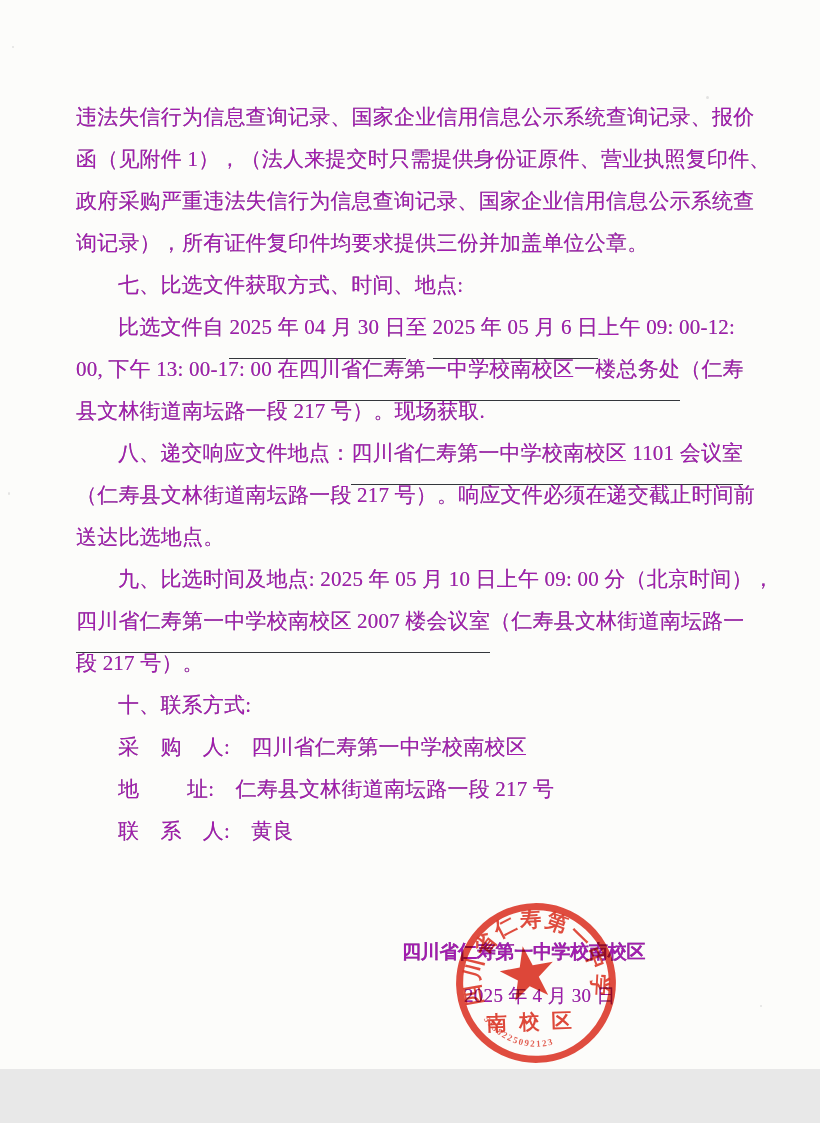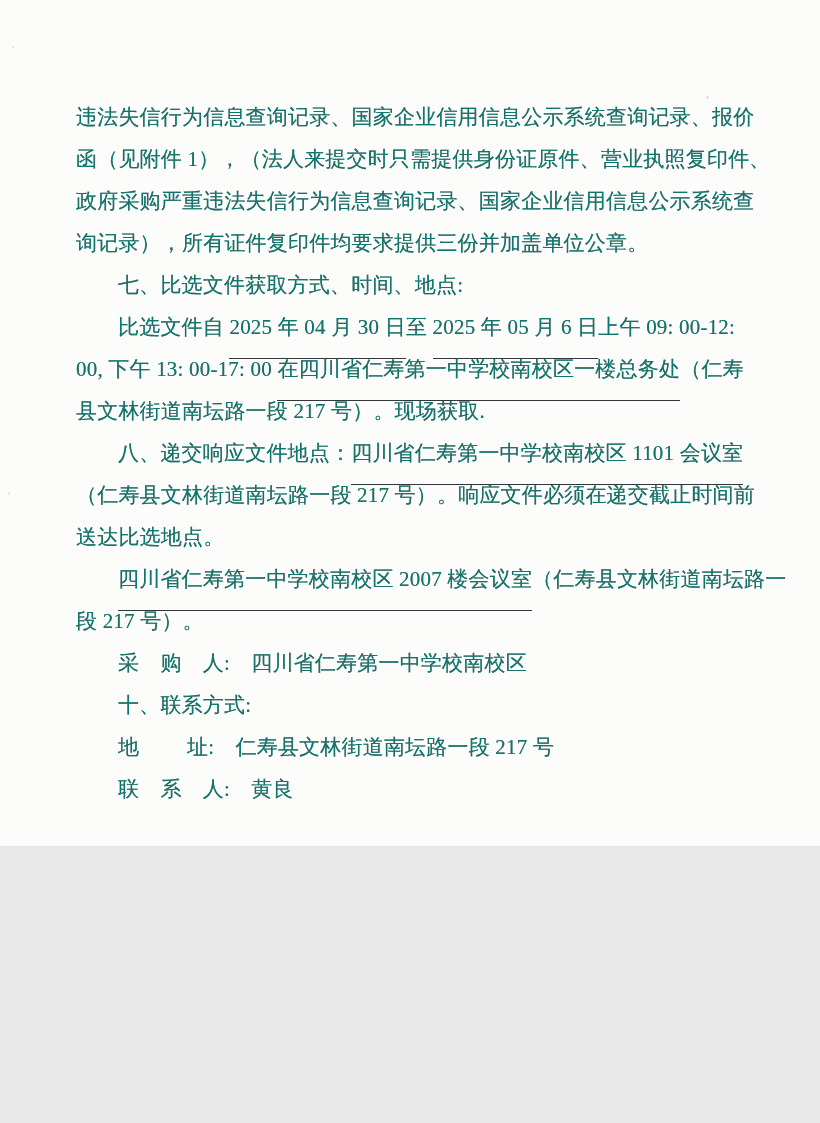--- a/index.html
+++ b/index.html
@@ -1,20 +1,20 @@
 <!DOCTYPE html>
 <html><head>
 <meta charset="utf-8">
 <style>
   html,body{margin:0;padding:0;background:#e8e8e8;}
   .page{
-    position:relative;width:820px;height:846px;margin:0 auto;
+    position:relative;width:820px;height:1069px;margin:0 auto;
     background:#fcfcfa;overflow:hidden;
     font-family:"Liberation Serif","DejaVu Serif",serif;
-    color:#0f766e;
+    color:#a21caf;
   }
   .content{position:absolute;left:76px;top:96px;width:714px;}
   .para{
     margin:0;font-size:21px;line-height:42px;
     white-space:pre-wrap;letter-spacing:0.2px;
     text-shadow:0 0 0.5px rgba(46,49,53,0.55);
   }
   .indent{text-indent:42px;}
   .u{border-bottom:1.6px solid #33363b;padding-bottom:19px;}
   .sig-org{
@@ -47,26 +47,27 @@
     <p class="para indent"><span>七、比选文件获取方式、时间、地点:</span></p>
 
     <p class="para indent"><span>比选文件自 </span><span class="u">2025 年 04 月 30 日</span><span>至 </span><span class="u">2025 年 05 月 6 日</span><span>上午 09: 00-12:
 00, 下午 13: 00-17: 00 </span><span class="u">在四川省仁寿第一中学校南校区一楼总务处</span><span>（仁寿
 县文林街道南坛路一段 217 号）。现场获取.</span></p>
 
     <p class="para indent"><span>八、递交响应文件地点：</span><span class="u">四川省仁寿第一中学校南校区 1101 会议室</span><span>
 （仁寿县文林街道南坛路一段 217 号）。响应文件必须在递交截止时间前
 送达比选地点。</span></p>
 
-    <p class="para indent"><span class="u">四川省仁寿第一中学校南校区 2007 楼会议室</span><span>（仁寿县文林街道南坛路一
+    <p class="para indent"><span>九、比选时间及地点: 2025 年 05 月 10 日上午 09: 00 分（北京时间），
+</span><span class="u">四川省仁寿第一中学校南校区 2007 楼会议室</span><span>（仁寿县文林街道南坛路一
 段 217 号）。</span></p>
 
+    <p class="para indent"><span>十、联系方式:</span></p>
+
     <p class="para indent"><span>采　购　人:　四川省仁寿第一中学校南校区</span></p>
-
-    <p class="para indent"><span>十、联系方式:</span></p>
 
     <p class="para indent"><span>地　　 址:　仁寿县文林街道南坛路一段 217 号</span></p>
 
     <p class="para indent"><span>联　系　人:　黄良</span></p>
 
 
   </div>
 
   <div class="sig-org">四川省仁寿第一中学校南校区</div>
   <div class="sig-date">2025 年 4 月 30 日</div>

